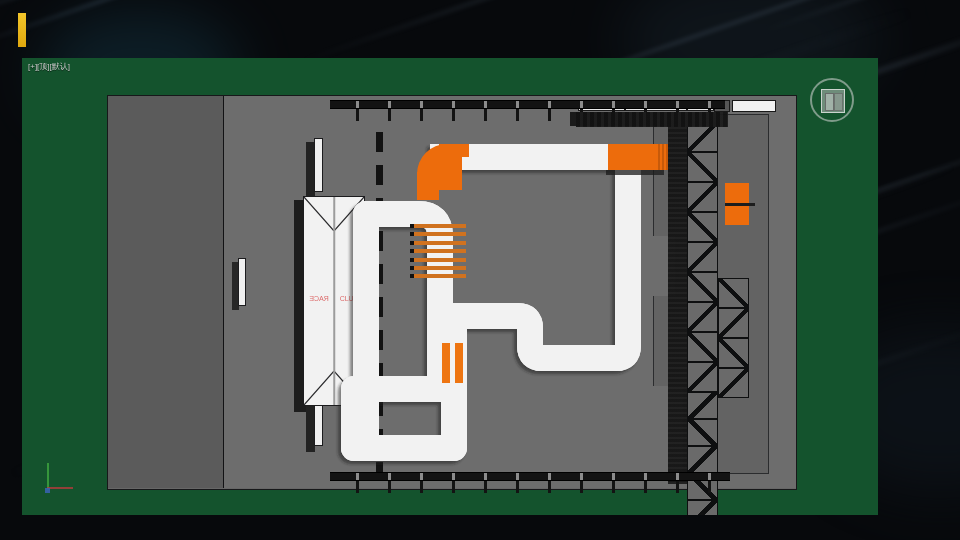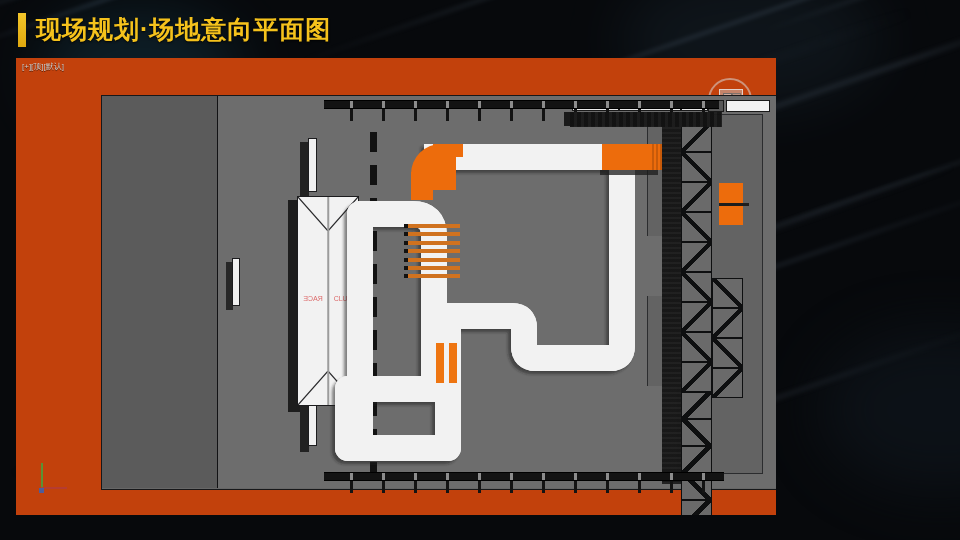--- a/index.html
+++ b/index.html
@@ -17,22 +17,22 @@
 
   
   #title-bar{position:absolute;left:0;top:0;width:960px;height:56px;}
   #title-accent{position:absolute;left:18px;top:13px;width:8px;height:34px;
     background:linear-gradient(180deg,#f3c62a 0%,#e0a80e 100%);}
   #title-text{position:absolute;left:36px;top:12px;font-size:25px;line-height:34px;
     font-weight:bold;color:#f5c21c;letter-spacing:1px;
     text-shadow:0 1px 2px rgba(0,0,0,.85);white-space:nowrap;}
 
   
-  #viewport{position:absolute;left:16px;top:58px;width:760px;height:457px;
-    background:#c2410c;overflow:hidden;}
+  #viewport{position:absolute;left:22px;top:58px;width:856px;height:457px;
+    background:#14532d;overflow:hidden;}
   #vp-label{position:absolute;left:6px;top:3px;font-size:8px;color:#c9c9c9;
     font-family:"Liberation Sans","DejaVu Sans",sans-serif;letter-spacing:0px;
     text-shadow:0 1px 0 rgba(0,0,0,.5);white-space:nowrap;}
   #vp-viewcube{position:absolute;right:24px;top:20px;width:44px;height:44px;}
   #vp-viewcube .ring{position:absolute;inset:0;border:2.5px solid rgba(215,215,215,.55);
     border-radius:50%;}
   #vp-viewcube .cube{position:absolute;left:11px;top:11px;width:22px;height:22px;
     background:rgba(200,200,200,.50);border:1.5px solid rgba(235,235,235,.75);}
   #vp-viewcube .cube:after{content:"";position:absolute;left:3px;top:3px;width:7px;height:16px;
     border:1px solid rgba(90,90,90,.8);background:rgba(225,225,225,.45);}
@@ -136,21 +136,20 @@
     <div class="streak" style="left: 10px; top: 470px; width: 520px; height: 8px; background: linear-gradient(90deg, transparent, rgb(13, 16, 20) 35%, rgb(13, 16, 20) 65%, transparent); opacity: 0.9; transform: rotate(-19deg);"></div>
     <div class="streak" style="left: 560px; top: 470px; width: 460px; height: 5px; background: linear-gradient(90deg, transparent, rgb(24, 28, 34) 35%, rgb(24, 28, 34) 65%, transparent); opacity: 0.75; transform: rotate(-19deg);"></div>
     <div class="streak" style="left: 760px; top: 30px; width: 320px; height: 4px; background: linear-gradient(90deg, transparent, rgb(50, 59, 69) 35%, rgb(50, 59, 69) 65%, transparent); opacity: 0.4; transform: rotate(-19deg);"></div>
     <div class="glow" style="left: 40px; top: 10px; width: 200px; height: 120px; background: rgb(28, 78, 99); opacity: 0.3;"></div>
     <div class="glow" style="left: 620px; top: -30px; width: 260px; height: 140px; background: rgb(34, 51, 63); opacity: 0.28;"></div>
     <div class="glow" style="left: 820px; top: 330px; width: 240px; height: 160px; background: rgb(18, 26, 34); opacity: 0.5;"></div>
   </div>
 
 <div id="title-bar">
   <div id="title-accent"></div>
-  <div id="title-text">现场规划·场地意向平面图</div>
 </div>
 
 <div id="viewport">
 
   <div id="vp-label">[+][顶][默认]</div>
 
   <div id="vp-viewcube">
     <div class="ring"></div>
     <div class="cube"></div>
   </div>

